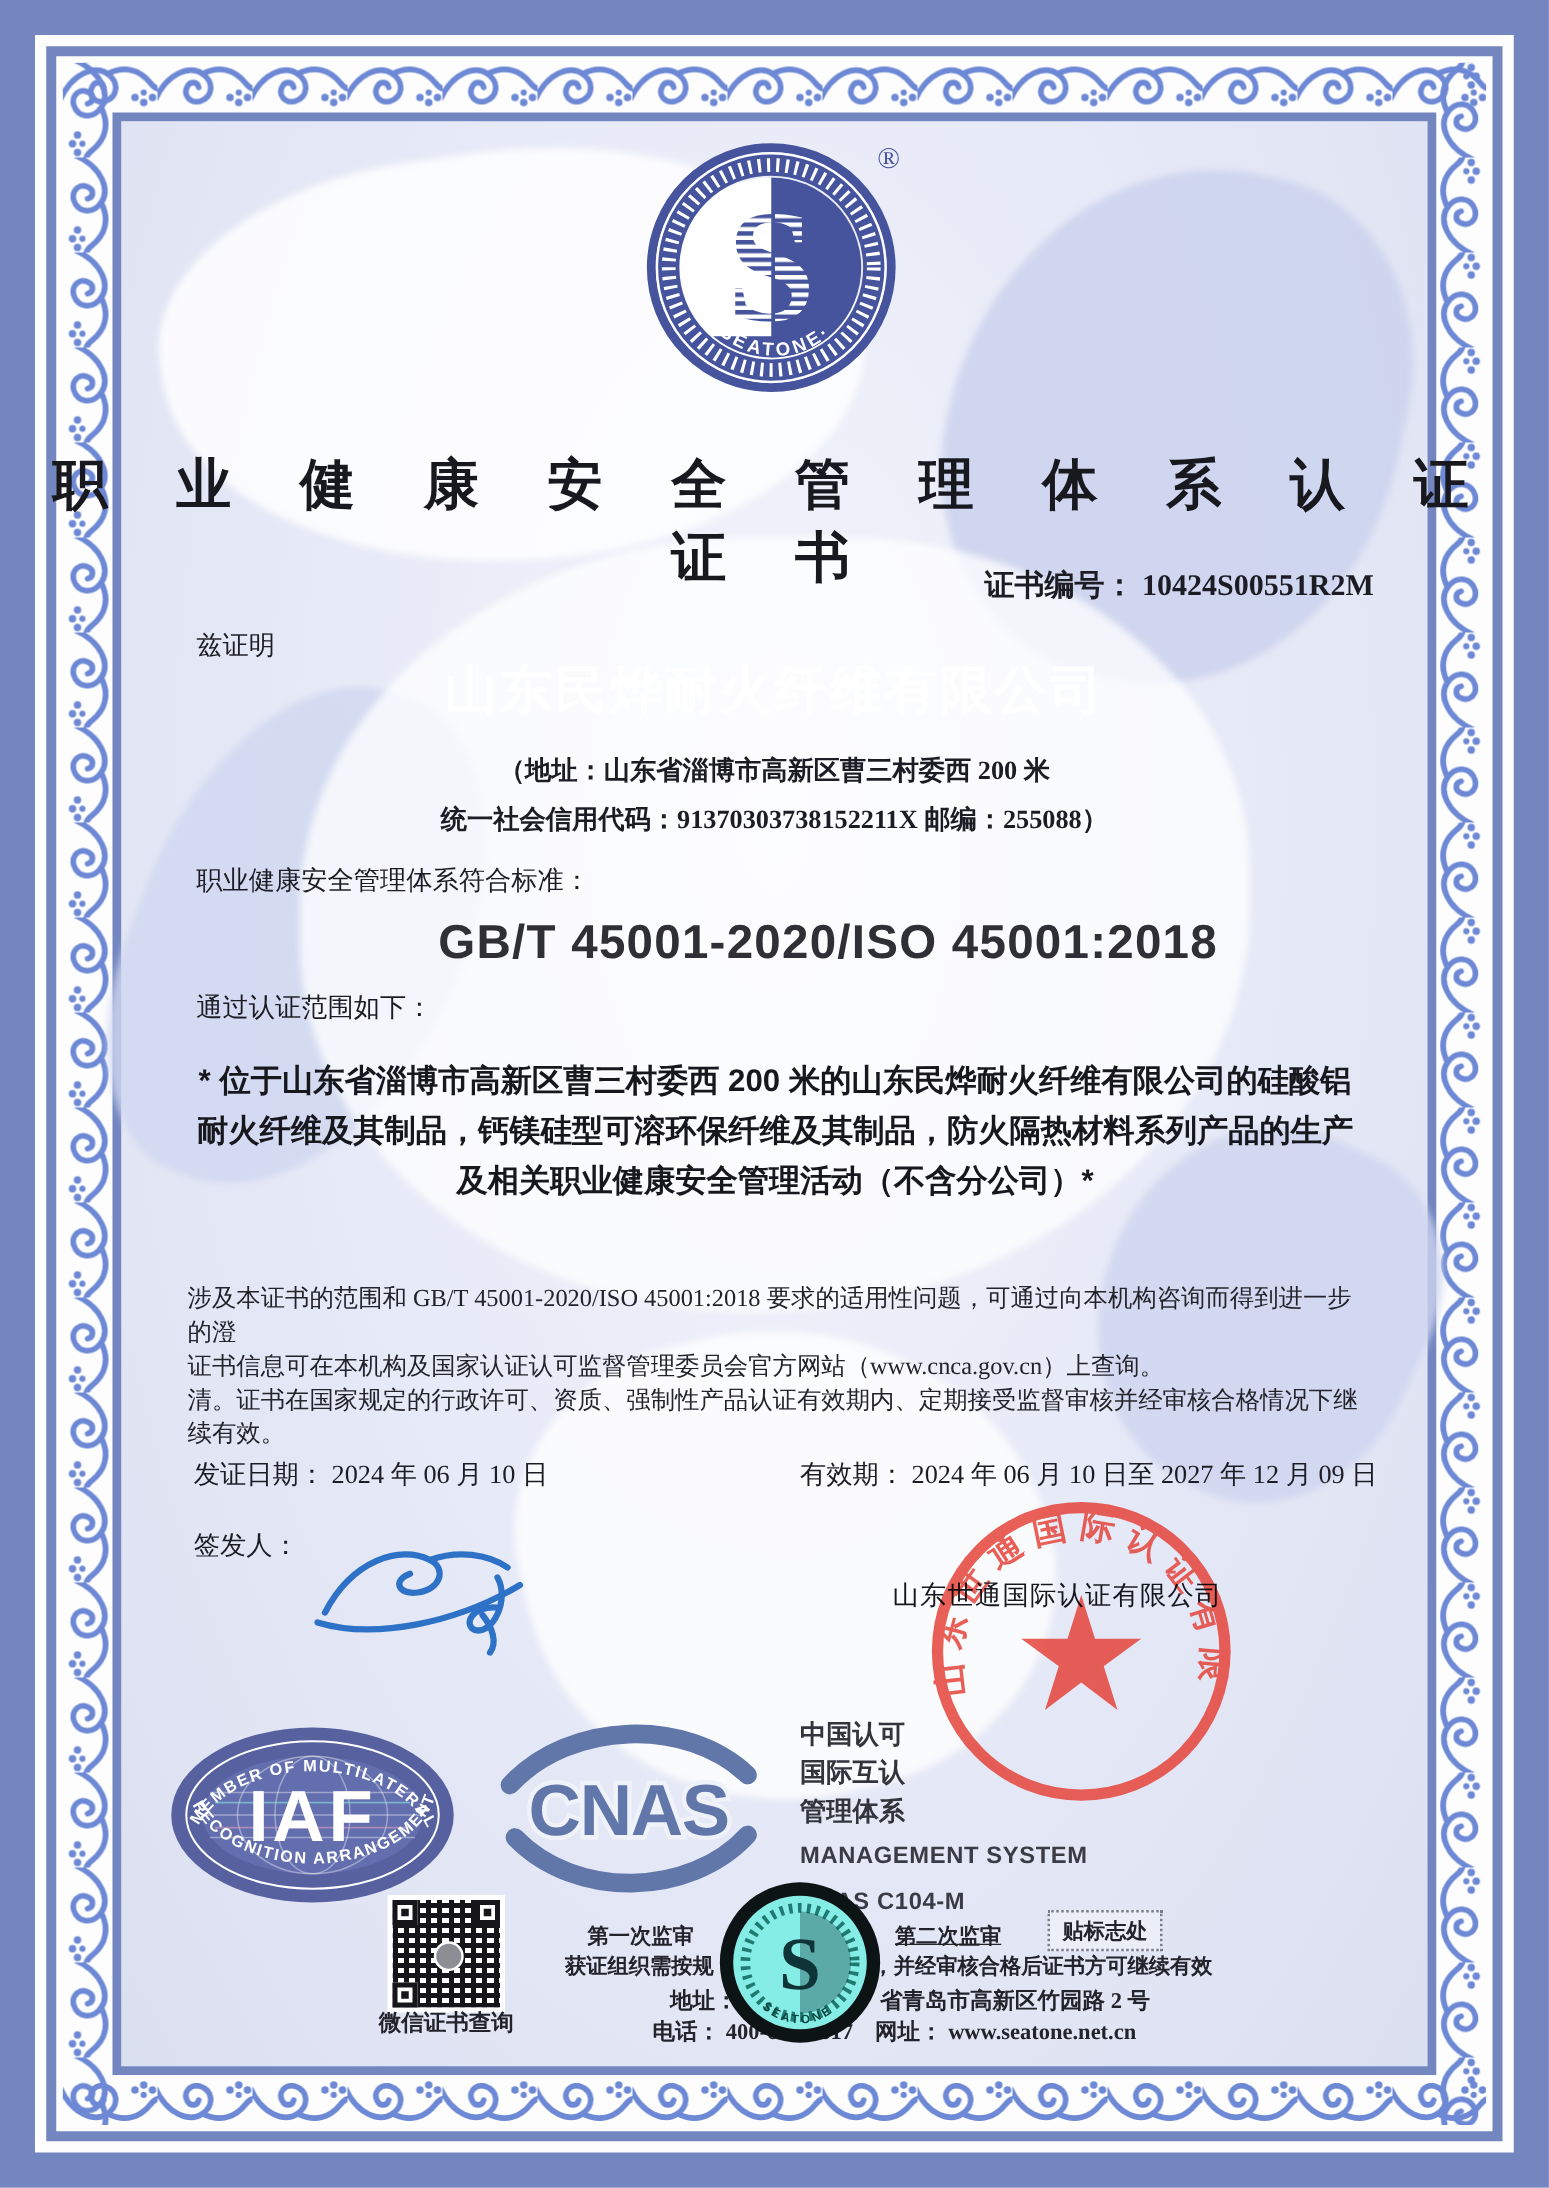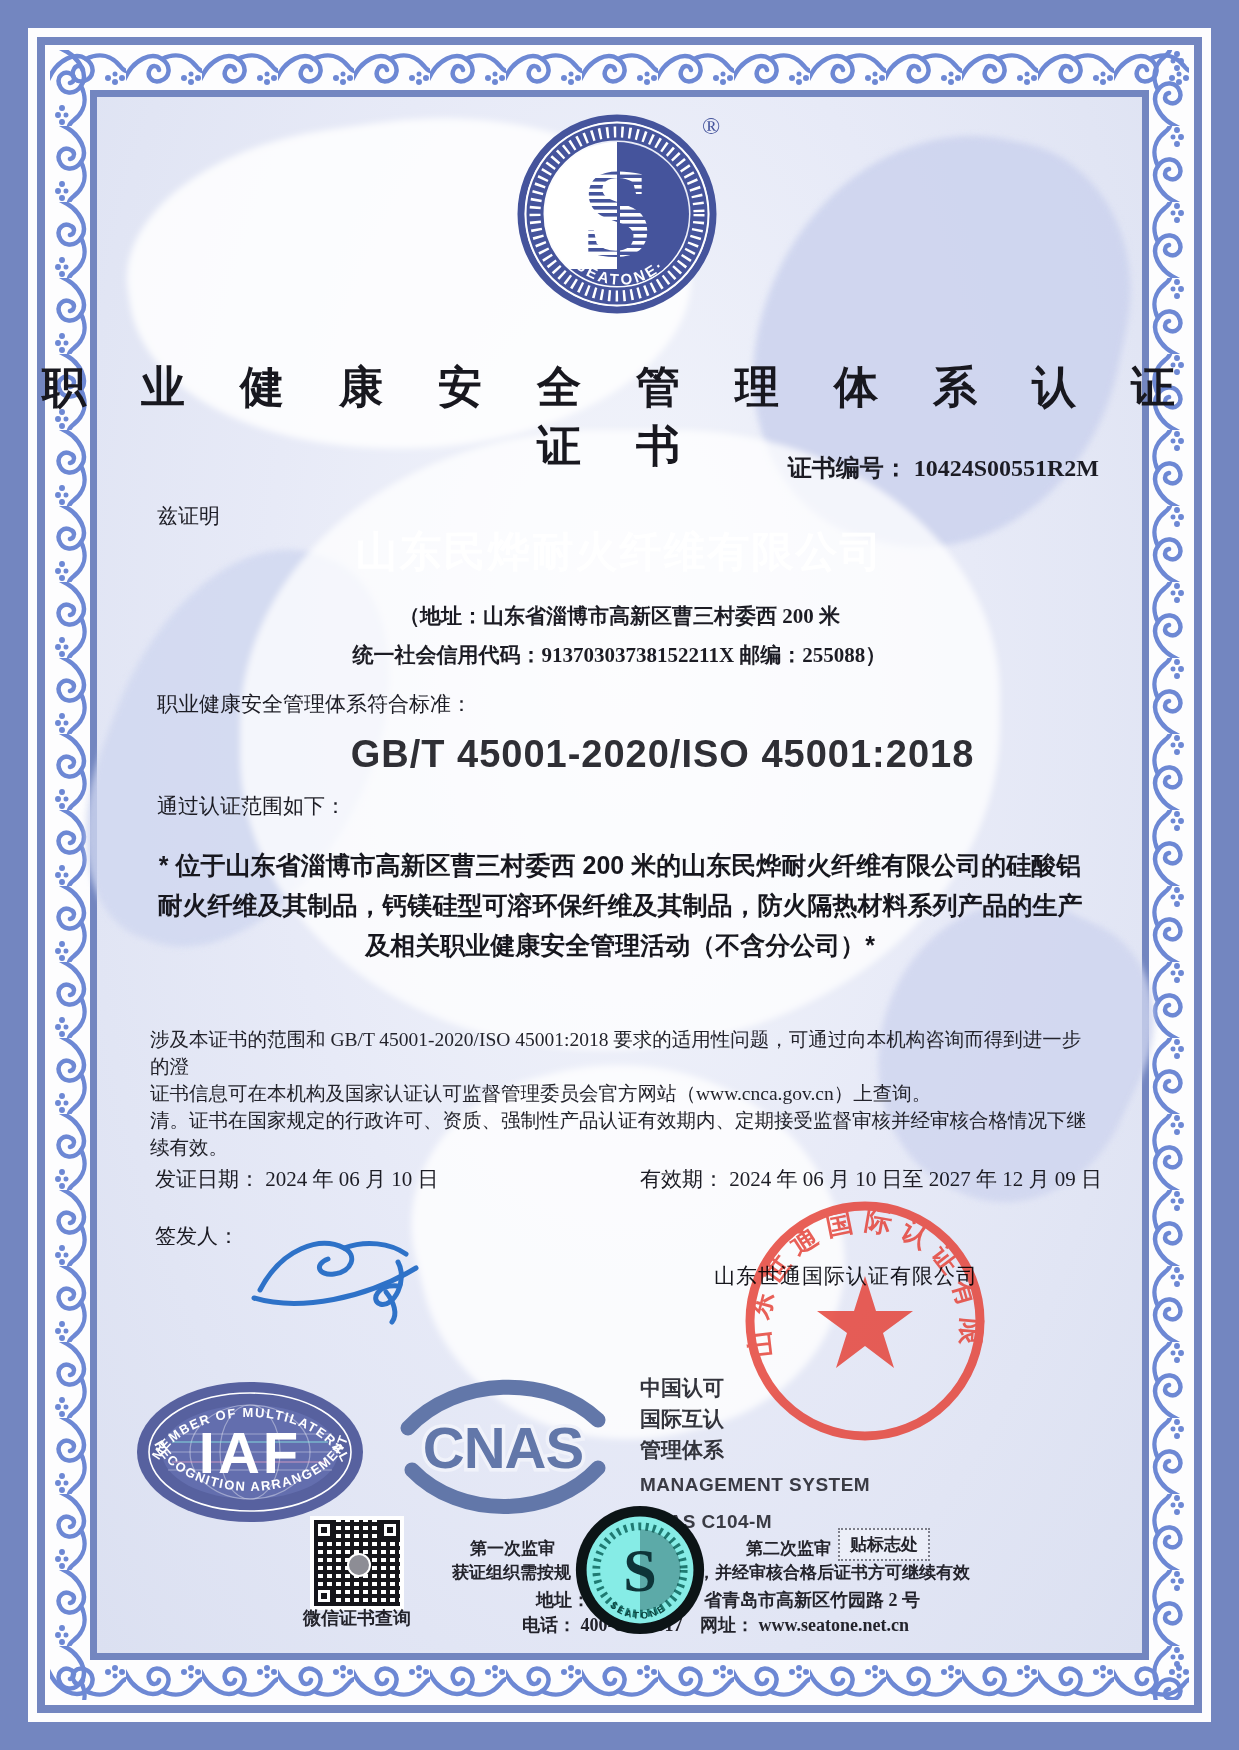--- a/index.html
+++ b/index.html
@@ -268,21 +268,21 @@
 
   <div class="abs z qr" style="left:314px;top:1520px;">
     <div class="finder" style="left:0;top:0;"></div>
     <div class="finder" style="right:0;top:0;"></div>
     <div class="finder" style="left:0;bottom:0;"></div>
     <div class="qr-center"></div>
   </div>
   <div class="abs z foot center" style="left:294px;top:1606px;width:126px;font-size:18px;">微信证书查询</div>
 
   <div class="abs z foot" style="left:470px;top:1537px;">第一次监审</div>
-  <div class="abs z foot" style="left:746px;top:1537px;">第二次监审</div>
+  <div class="abs z foot" style="left:716px;top:1537px;text-decoration:underline;">第二次监审</div>
   <div class="abs z foot dotted-box" style="left:838px;top:1528px;">贴标志处</div>
 
   <div class="abs z foot" style="left:452px;top:1561px;">获证组织需按规</div>
   <div class="abs z foot" style="left:698px;top:1561px;">，并经审核合格后证书方可继续有效</div>
 
   <div class="abs z foot" style="left:536px;top:1588px;font-size:18px;">地址：</div>
   <div class="abs z foot" style="left:704px;top:1588px;font-size:18px;">省青岛市高新区竹园路 2 号</div>
 
   <div class="abs z foot" style="left:522px;top:1613px;font-size:18px;">电话： 400-675-8617</div>
   <div class="abs z foot" style="left:700px;top:1613px;font-size:18px;">网址： www.seatone.net.cn</div>

